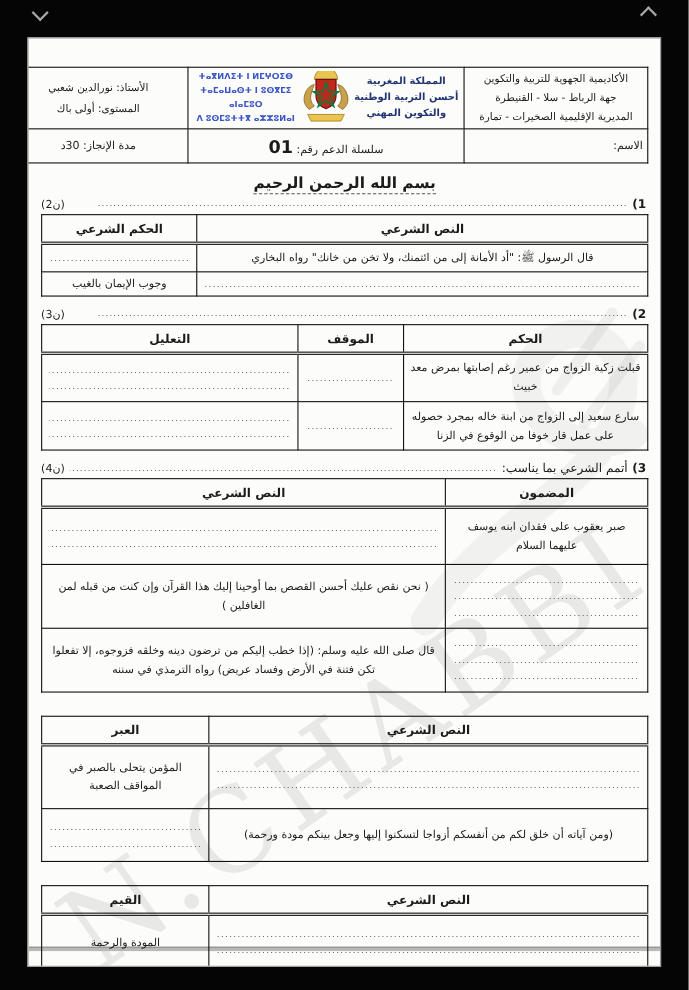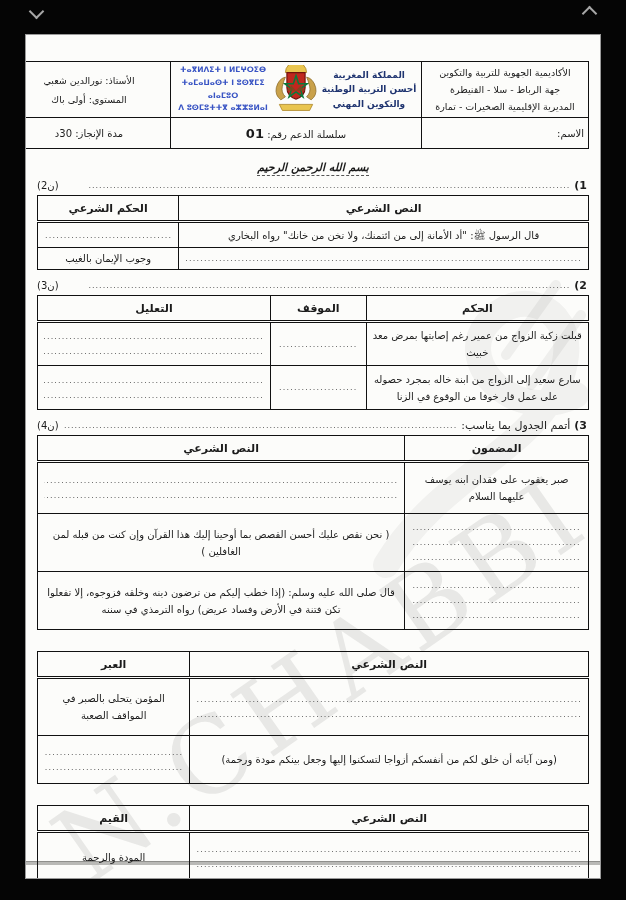--- a/index.html
+++ b/index.html
@@ -33,24 +33,24 @@
   .header-table{width:100%;border-collapse:collapse;table-layout:fixed;margin-bottom:7px;}
   .header-table td{border:1.6px solid #111;padding:2px 4px;vertical-align:middle;background:transparent;}
   .hdr-academy{font-size:9.5px;text-align:center;line-height:1.8;}
   .hdr-ministry{font-size:9px;}
   .ministry-inner{display:flex;align-items:center;justify-content:space-between;gap:2px;}
   .ministry-ar{color:#1f3470;font-weight:bold;text-align:center;line-height:1.6;font-size:9px;flex:1;}
   .ministry-tif{color:#3a55c4;font-weight:bold;text-align:center;line-height:1.7;font-size:7.5px;flex:1;direction:ltr;}
   .hdr-teacher{font-size:9.5px;text-align:center;line-height:2.0;}
   .hdr-bottom{font-size:10px;text-align:center;height:26px;}
   .hdr-name{text-align:right;}
-  .series-number{font-weight:bold;font-size:13px;text-align:right;}
+  .series-number{font-weight:bold;font-size:16px;text-align:right;}
 
   .basmala-wrap{text-align:center;margin:2px 0 4px 0;}
-  .basmala{font-size:11px;font-weight:bold;border-bottom:1.5px dashed #555;padding-bottom:1px;font-style:italic;}
+  .basmala{font-size:14px;font-weight:bold;border-bottom:1.5px dashed #555;padding-bottom:1px;}
 
   .q-line{display:flex;align-items:baseline;font-size:11px;margin:3px 2px 3px 0;gap:4px;}
   .q-label{font-weight:bold;white-space:nowrap;}
   .q-text{white-space:nowrap;}
   .q-dots{flex:1;overflow:hidden;white-space:nowrap;color:#555;font-size:8px;letter-spacing:1px;align-self:center;}
   .q-points{white-space:nowrap;font-size:10px;}
 
   table.doc{width:100%;border-collapse:collapse;table-layout:fixed;margin-bottom:9px;}
   table.doc th,table.doc td{border:1.6px solid #111;padding:2px 6px;vertical-align:middle;text-align:center;background:transparent;}
   table.doc th{font-size:11px;font-weight:bold;border-bottom:3px double #111;height:20px;}
@@ -196,21 +196,21 @@
         <td>
           <span class="dots">..........................................................................................</span>
           <span class="dots">..........................................................................................</span>
         </td>
       </tr>
     </tbody>
       </table>
 
     <div class="q-line">
       <span class="q-label">3)</span>
-      <span class="q-text">أتمم الجدول بما يناسب:</span>
+      <span class="q-text">أتمم الشرعي بما يناسب:</span>
       <span class="q-dots">........................................................................................................................................</span>
       <span class="q-points">(ن4)</span>
     </div>
 
     <table class="doc">
       <tbody>
           <tr>
         <th style="width:31%;">المضمون</th>
         <th>النص الشرعي</th>
       </tr>

